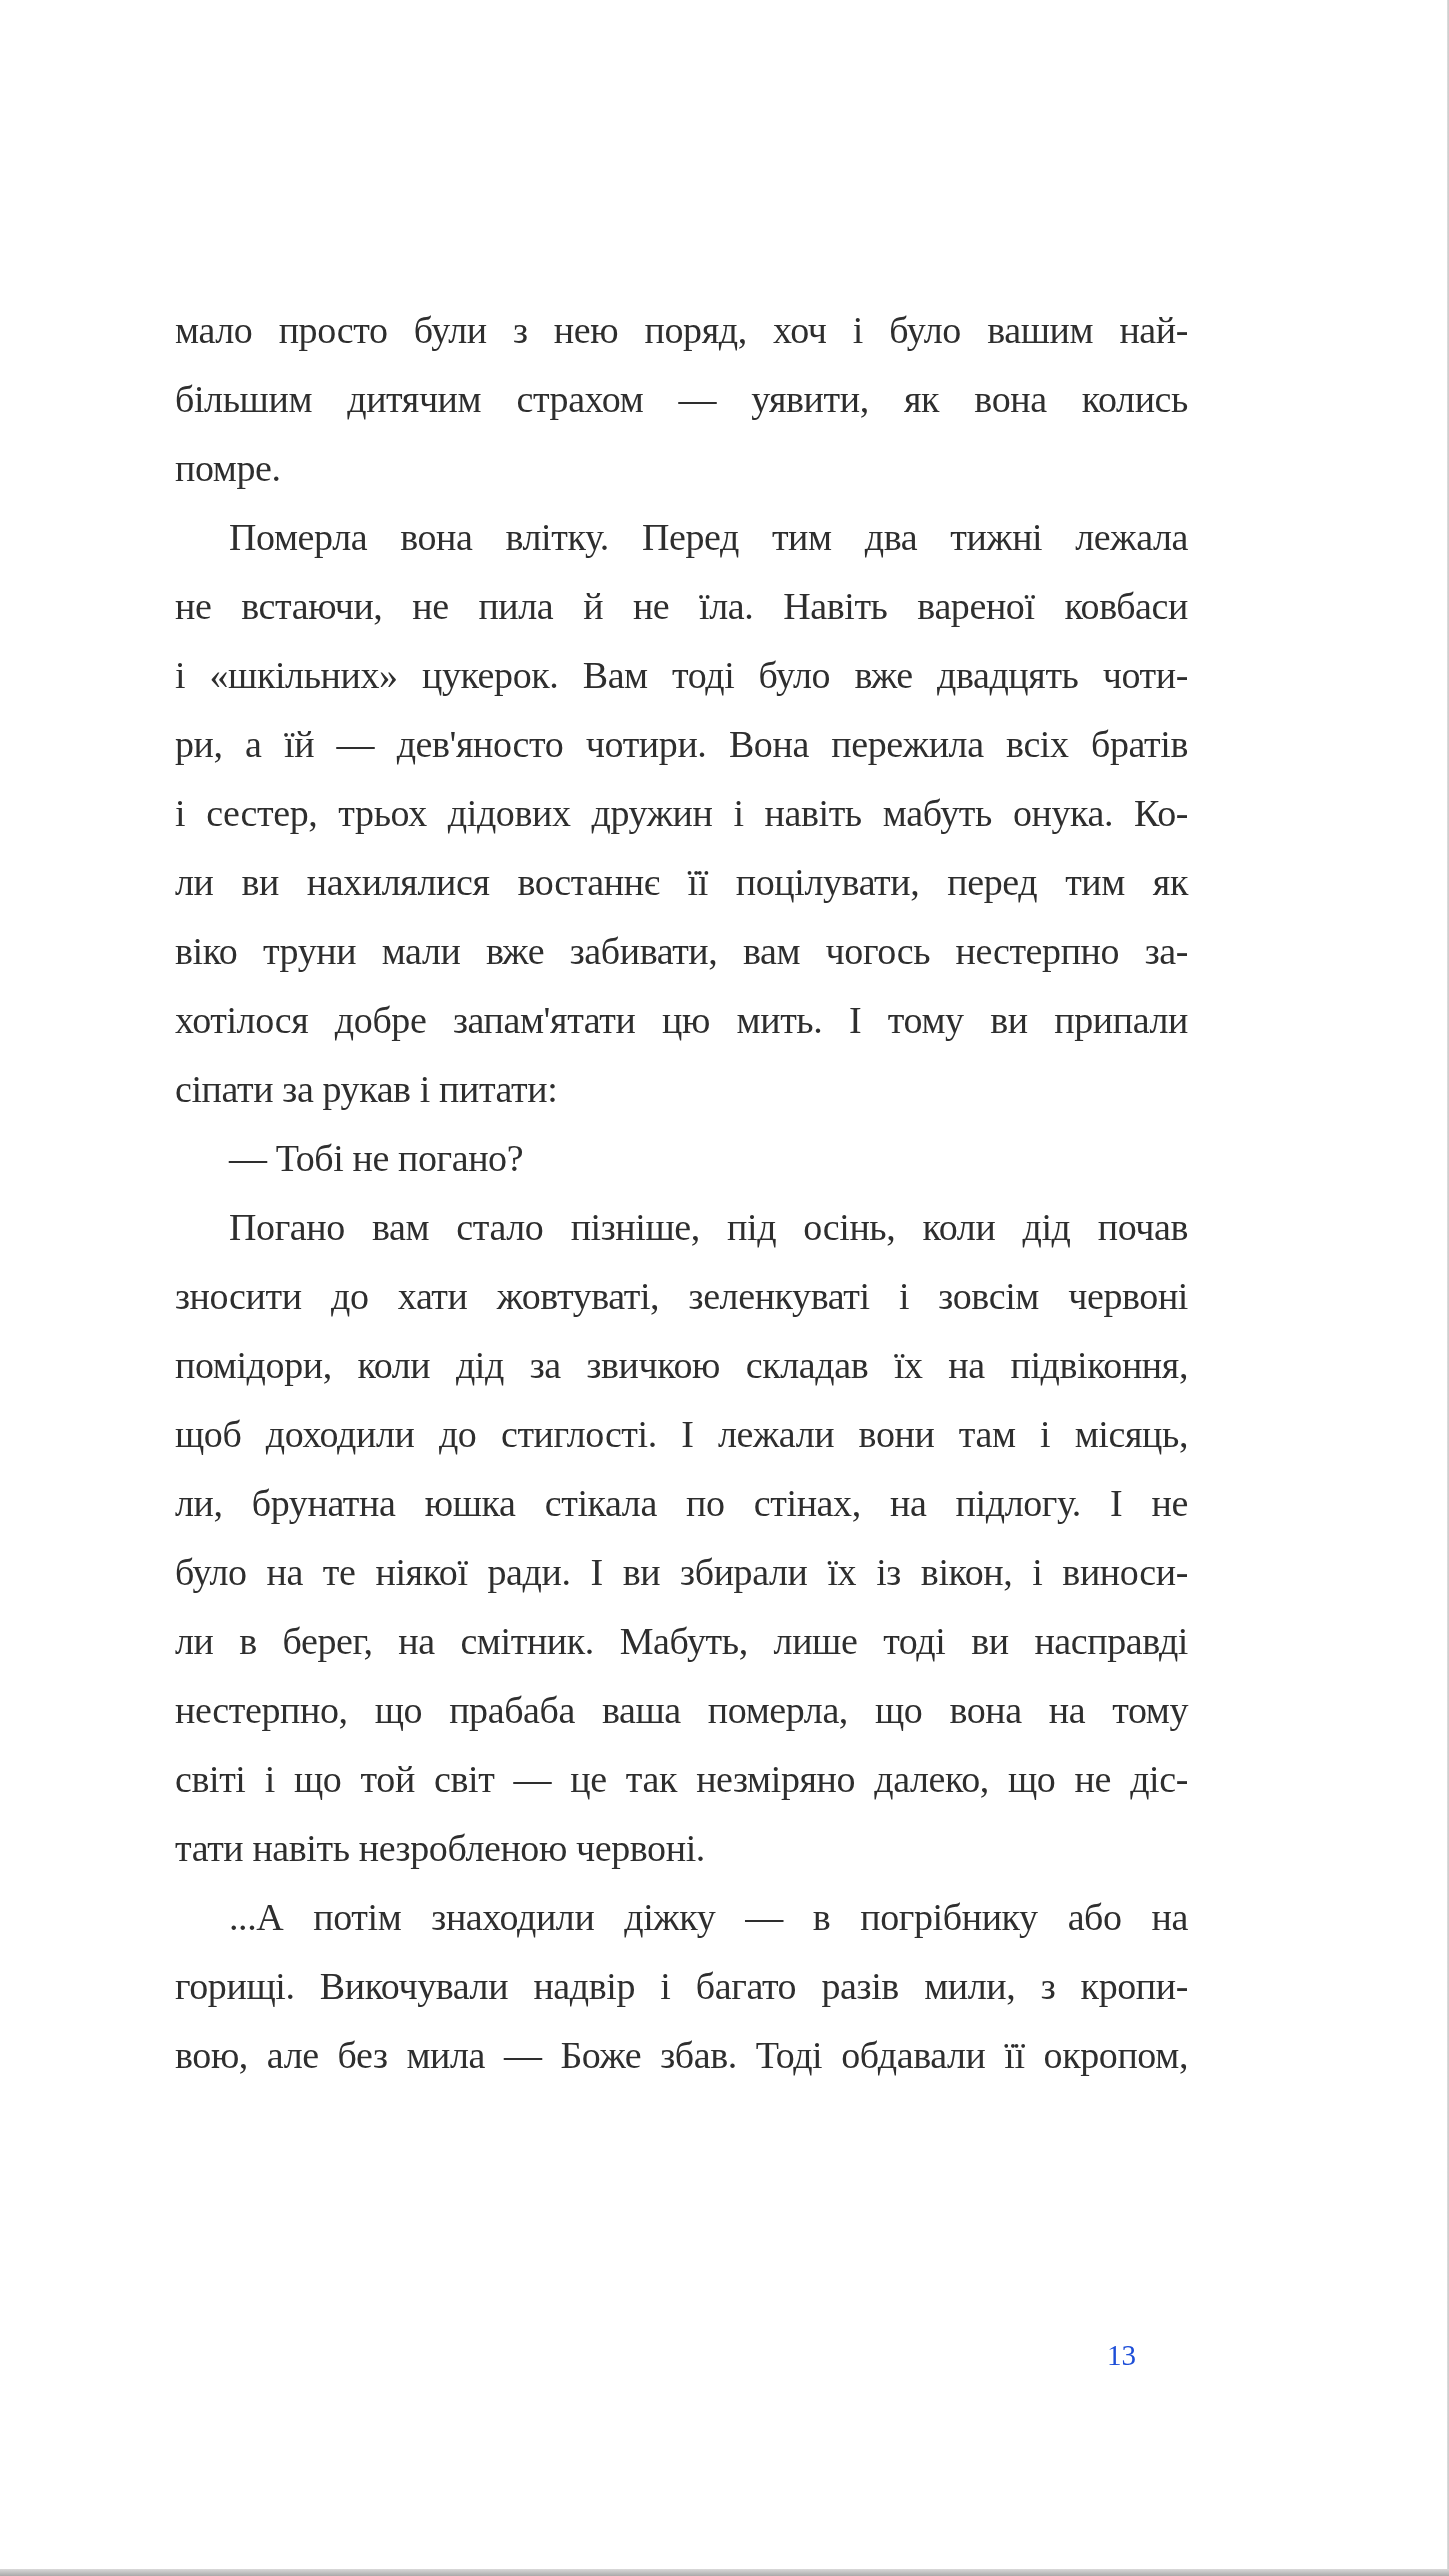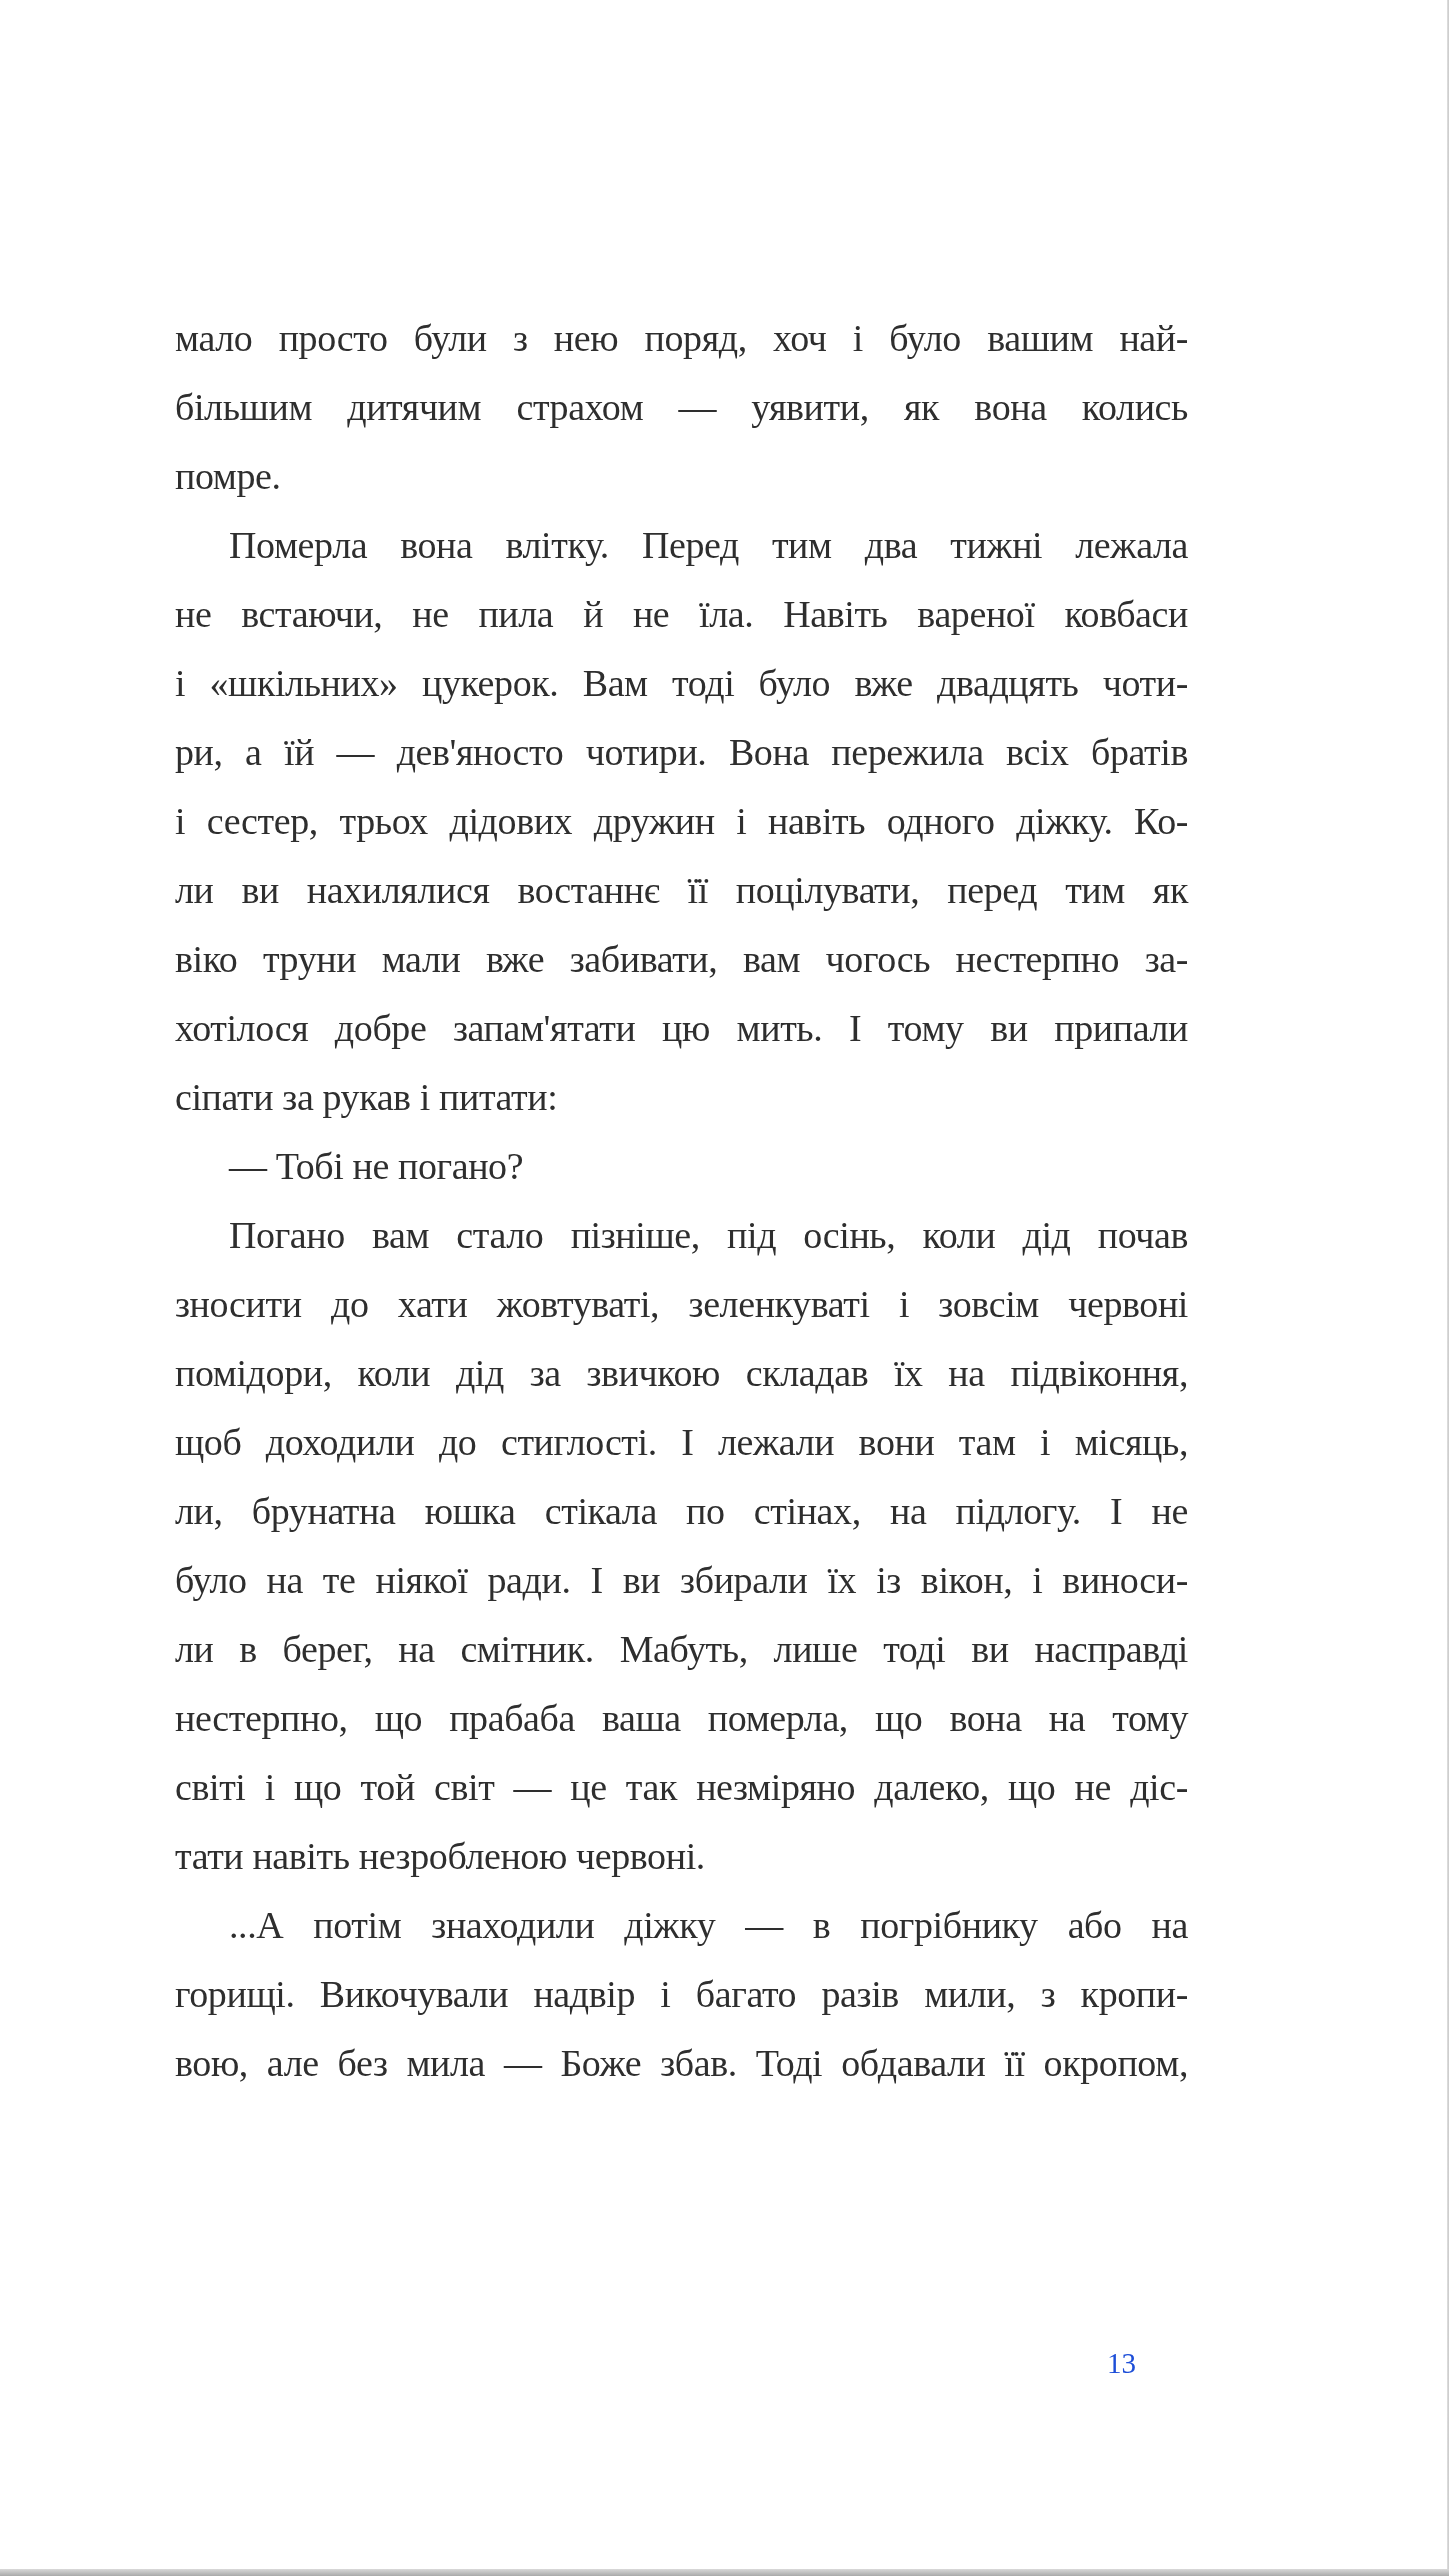--- a/index.html
+++ b/index.html
@@ -9,21 +9,21 @@
   }
   body {
     width: 1450px;
     height: 2576px;
     position: relative;
     overflow: hidden;
   }
   .page {
     position: absolute;
     left: 0;
-    top: 8px;
+    top: 0;
     width: 1447px;
     height: 2257px;
     background: #ffffff;
   }
   .edge-right {
     position: absolute;
     left: 1447px;
     top: 0;
     width: 3px;
     height: 2576px;
@@ -78,21 +78,21 @@
 
 <div class="page">
   <div class="text-block">
     <span class="line">мало просто були з нею поряд, хоч і було вашим най-</span>
     <span class="line">більшим дитячим страхом — уявити, як вона колись</span>
     <span class="line last">помре.</span>
     <span class="line indent">Померла вона влітку. Перед тим два тижні лежала</span>
     <span class="line">не встаючи, не пила й не їла. Навіть вареної ковбаси</span>
     <span class="line">і «шкільних» цукерок. Вам тоді було вже двадцять чоти-</span>
     <span class="line">ри, а їй — дев'яносто чотири. Вона пережила всіх братів</span>
-    <span class="line">і сестер, трьох дідових дружин і навіть одного діжку. Ко-</span>
+    <span class="line">і сестер, трьох дідових дружин і навіть мабуть онука. Ко-</span>
     <span class="line">ли ви нахилялися востаннє її поцілувати, перед тим як</span>
     <span class="line">віко труни мали вже забивати, вам чогось нестерпно за-</span>
     <span class="line">хотілося добре запам'ятати цю мить. І тому ви припали</span>
     <span class="line last">сіпати за рукав і питати:</span>
     <span class="line indent last">— Тобі не погано?</span>
     <span class="line indent">Погано вам стало пізніше, під осінь, коли дід почав</span>
     <span class="line">зносити до хати жовтуваті, зеленкуваті і зовсім червоні</span>
     <span class="line">помідори, коли дід за звичкою складав їх на підвіконня,</span>
     <span class="line">щоб доходили до стиглості. І лежали вони там і місяць,</span>
     <span class="line">ли, брунатна юшка стікала по стінах, на підлогу. І не</span>

